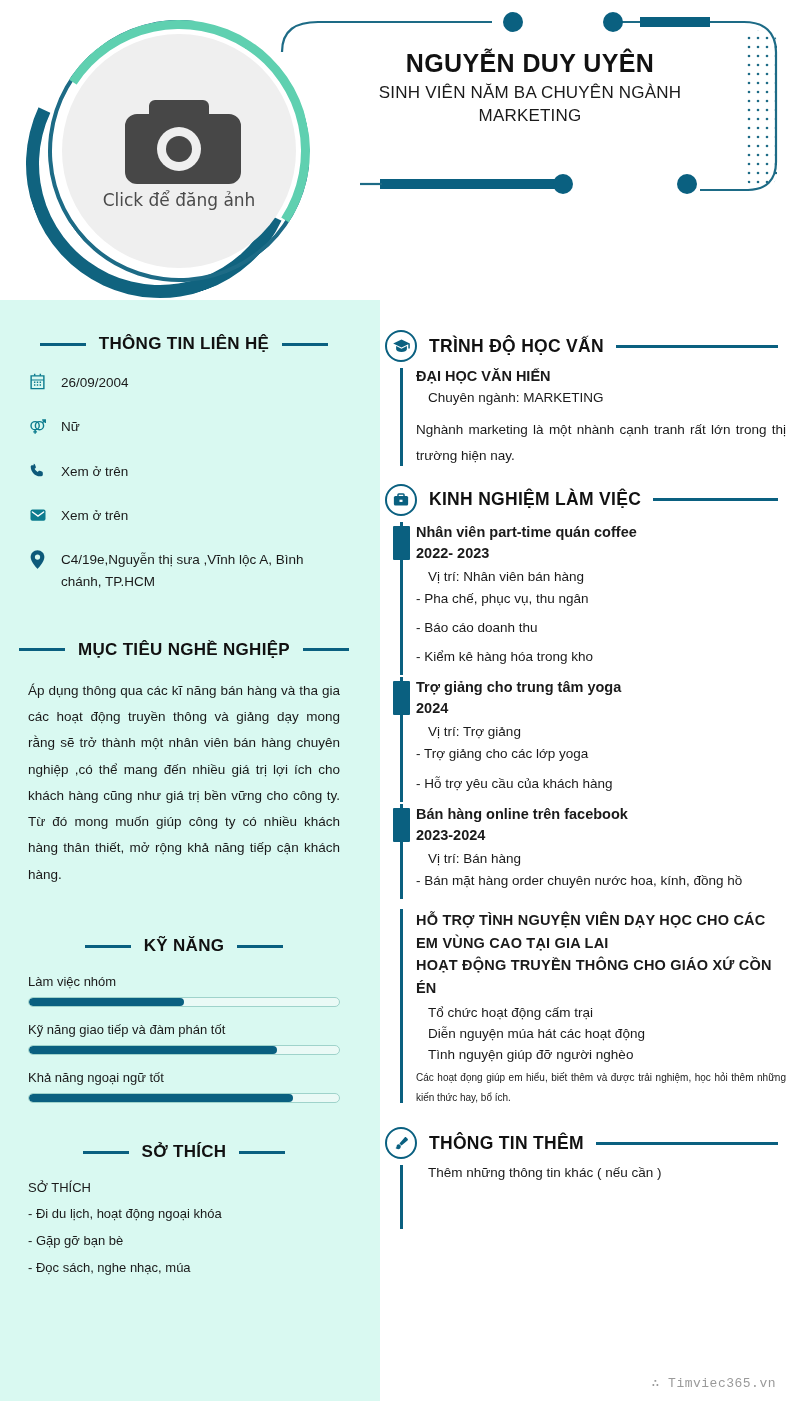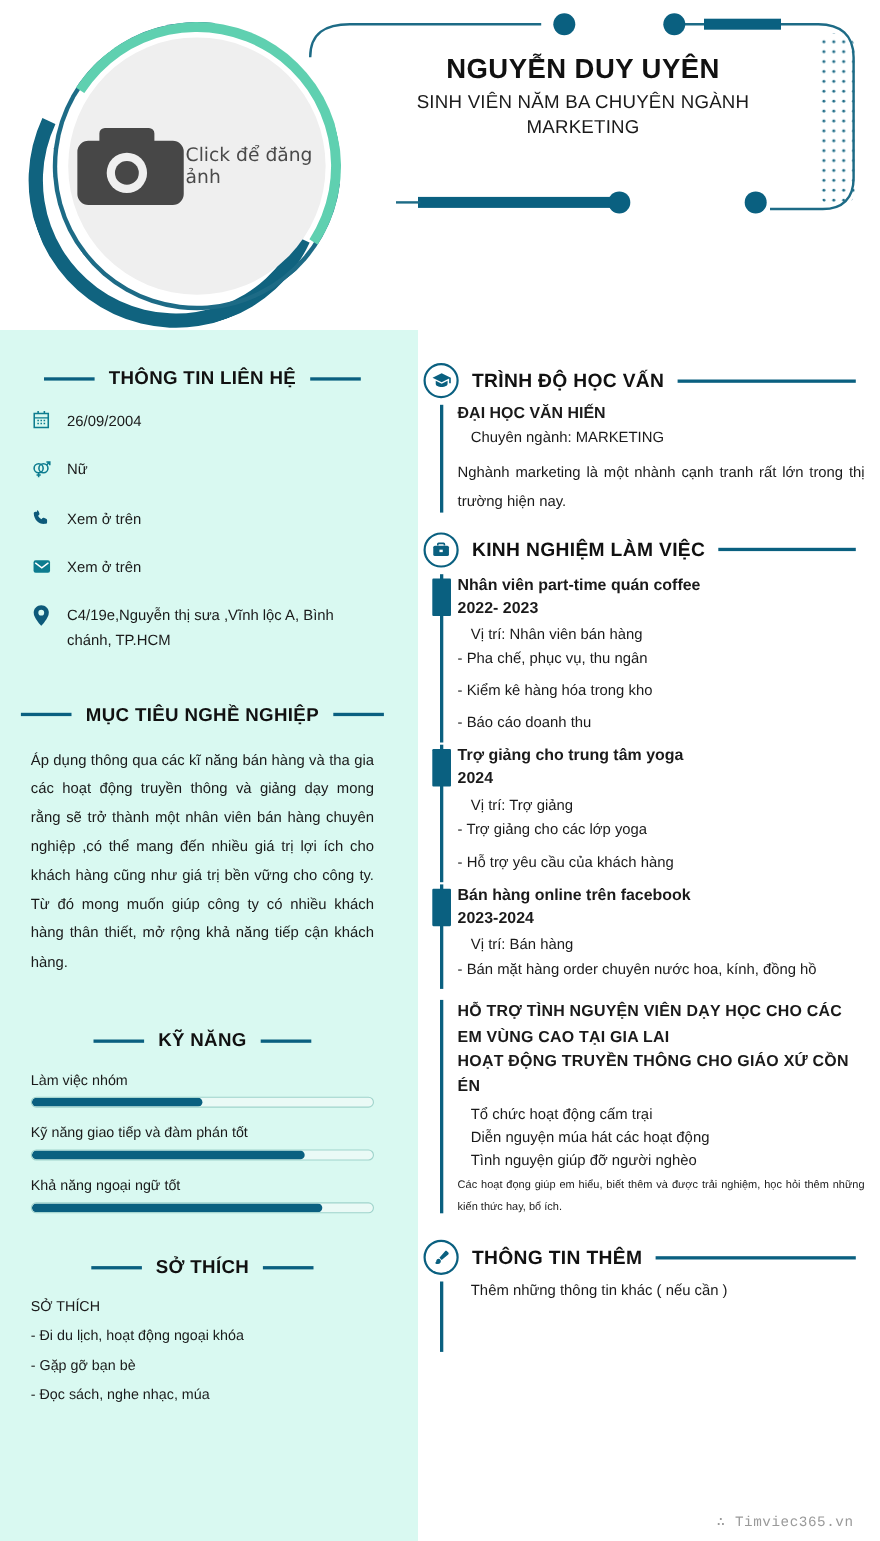--- a/index.html
+++ b/index.html
@@ -30,21 +30,21 @@
   }
   .ring-dark-thick {
     position: absolute; left: 8px; top: 22px; width: 268px; height: 268px;
     border-radius: 50%; border: 13px solid transparent;
     border-left-color: #10637f; border-bottom-color: #10637f;
     transform: rotate(-20deg);
   }
   .photo-circle {
     position: absolute; left: 44px; top: 26px; width: 234px; height: 234px;
     border-radius: 50%; background: #efefef;
-    display: flex; flex-direction: row; align-items: center; justify-content: center;
+    display: flex; flex-direction: column; align-items: center; justify-content: center;
   }
   .cam-icon { width: 128px; height: 92px; margin-bottom: 6px; }
   .photo-label { font-size: 17px; color: #4a4a4a; font-family: "DejaVu Sans", sans-serif; }
 
   
   .name-block {
     position: absolute; left: 330px; top: 48px; width: 400px; text-align: center;
   }
   .cv-name {
     font-size: 25px; font-weight: bold; letter-spacing: .4px;
@@ -331,22 +331,22 @@
           </span>
           <span class="rtitle">KINH NGHIỆM LÀM VIỆC</span>
           <span class="rline"></span>
         </div>
 
         <div class="exp">
           <div class="exp-title">Nhân viên part-time quán coffee</div>
           <div class="exp-title">2022- 2023</div>
           <div class="exp-pos">Vị trí: Nhân viên bán hàng</div>
           <div class="exp-li">- Pha chế, phục vụ, thu ngân</div>
+          <div class="exp-li">- Báo cáo doanh thu</div>
           <div class="exp-li">- Kiểm kê hàng hóa trong kho</div>
-          <div class="exp-li">- Báo cáo doanh thu</div>
         </div>
 
         <div class="exp">
           <div class="exp-title">Trợ giảng cho trung tâm yoga</div>
           <div class="exp-title">2024</div>
           <div class="exp-pos">Vị trí: Trợ giảng</div>
           <div class="exp-li">- Trợ giảng cho các lớp yoga</div>
           <div class="exp-li">- Hỗ trợ yêu cầu của khách hàng</div>
         </div>
 

